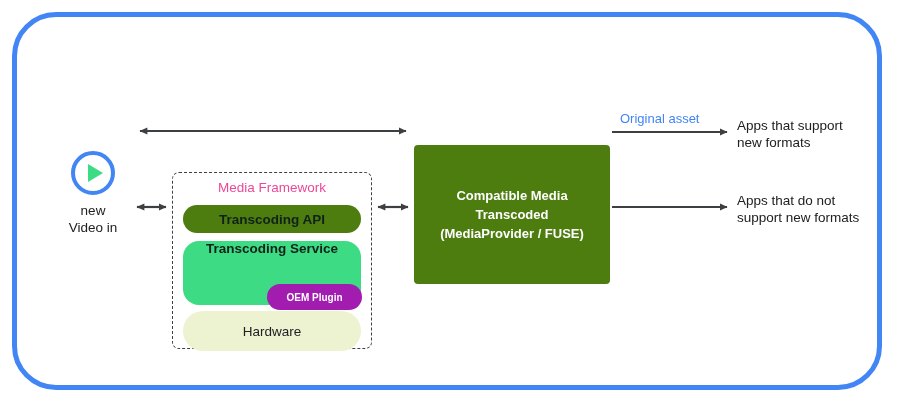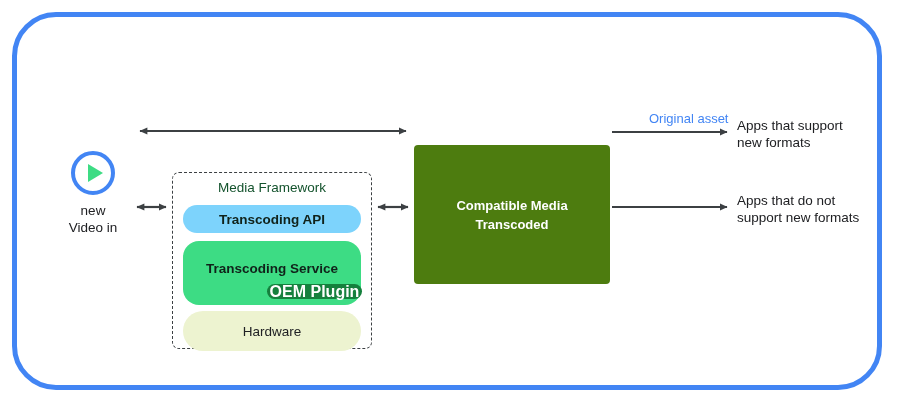--- a/index.html
+++ b/index.html
@@ -88,62 +88,61 @@
     box-sizing: border-box;
     background: transparent;
   }
   .mf-title {
     position: absolute;
     left: 172px;
     top: 180px;
     width: 200px;
     text-align: center;
     font-size: 13.5px;
-    color: #14532d;
+    color: #ec4899;
   }
 
   .pill {
     position: absolute;
     box-sizing: border-box;
     display: flex;
     align-items: center;
     justify-content: center;
     border-radius: 999px;
     font-size: 13.5px;
   }
   .pill-api {
     left: 183px;
     top: 205px;
     width: 178px;
     height: 28px;
-    background: #7dd3fc;
+    background: #4d7c0f;
     color: #10221a;
     font-weight: bold;
   }
   .pill-service {
     left: 183px;
     top: 241px;
     width: 178px;
     height: 64px;
     background: #3ddc84;
     color: #10221a;
     font-weight: bold;
     border-radius: 16px;
     align-items: flex-start;
-    padding-top: 20px;
   }
   .pill-oem {
     left: 267px;
     top: 284px;
     width: 95px;
-    height: 15px;
-    background: #15803d;
+    height: 26px;
+    background: #a21caf;
     color: #ffffff;
     font-weight: bold;
-    font-size: 16px;
+    font-size: 10px;
   }
   .pill-hw {
     left: 183px;
     top: 311px;
     width: 178px;
     height: 40px;
     background: #edf3d0;
     color: #202124;
   }
 
@@ -170,21 +169,20 @@
     line-height: 19px;
     padding: 0 6px;
   }
 
   
   .asset-label {
     position: absolute;
     font-size: 13px;
     color: #4285f4;
     white-space: nowrap;
-    margin-left: 29px;
   }
   .label-original { left: 620px; top: 111px; }
   .label-transcoded { left: 620px; top: 215px; }
 
   .apps-label {
     position: absolute;
     font-size: 13.5px;
     line-height: 17px;
     color: #202124;
     white-space: nowrap;
@@ -240,20 +238,21 @@
   <div class="pill pill-service">Transcoding Service</div>
 
   <div class="pill pill-oem">OEM Plugin</div>
 
   <div class="pill pill-hw">Hardware</div>
 
   <div class="cmt-box">
     <div class="cmt-text">
       <div>Compatible Media</div>
       <div>Transcoded</div>
+      <div>(MediaProvider / FUSE)</div>
     </div>
   </div>
 
   <div class="asset-label label-original">Original asset</div>
 
   <div class="apps-label apps-nosupport">
     <div>Apps that do not</div>
     <div>support new formats</div>
   </div>
 

